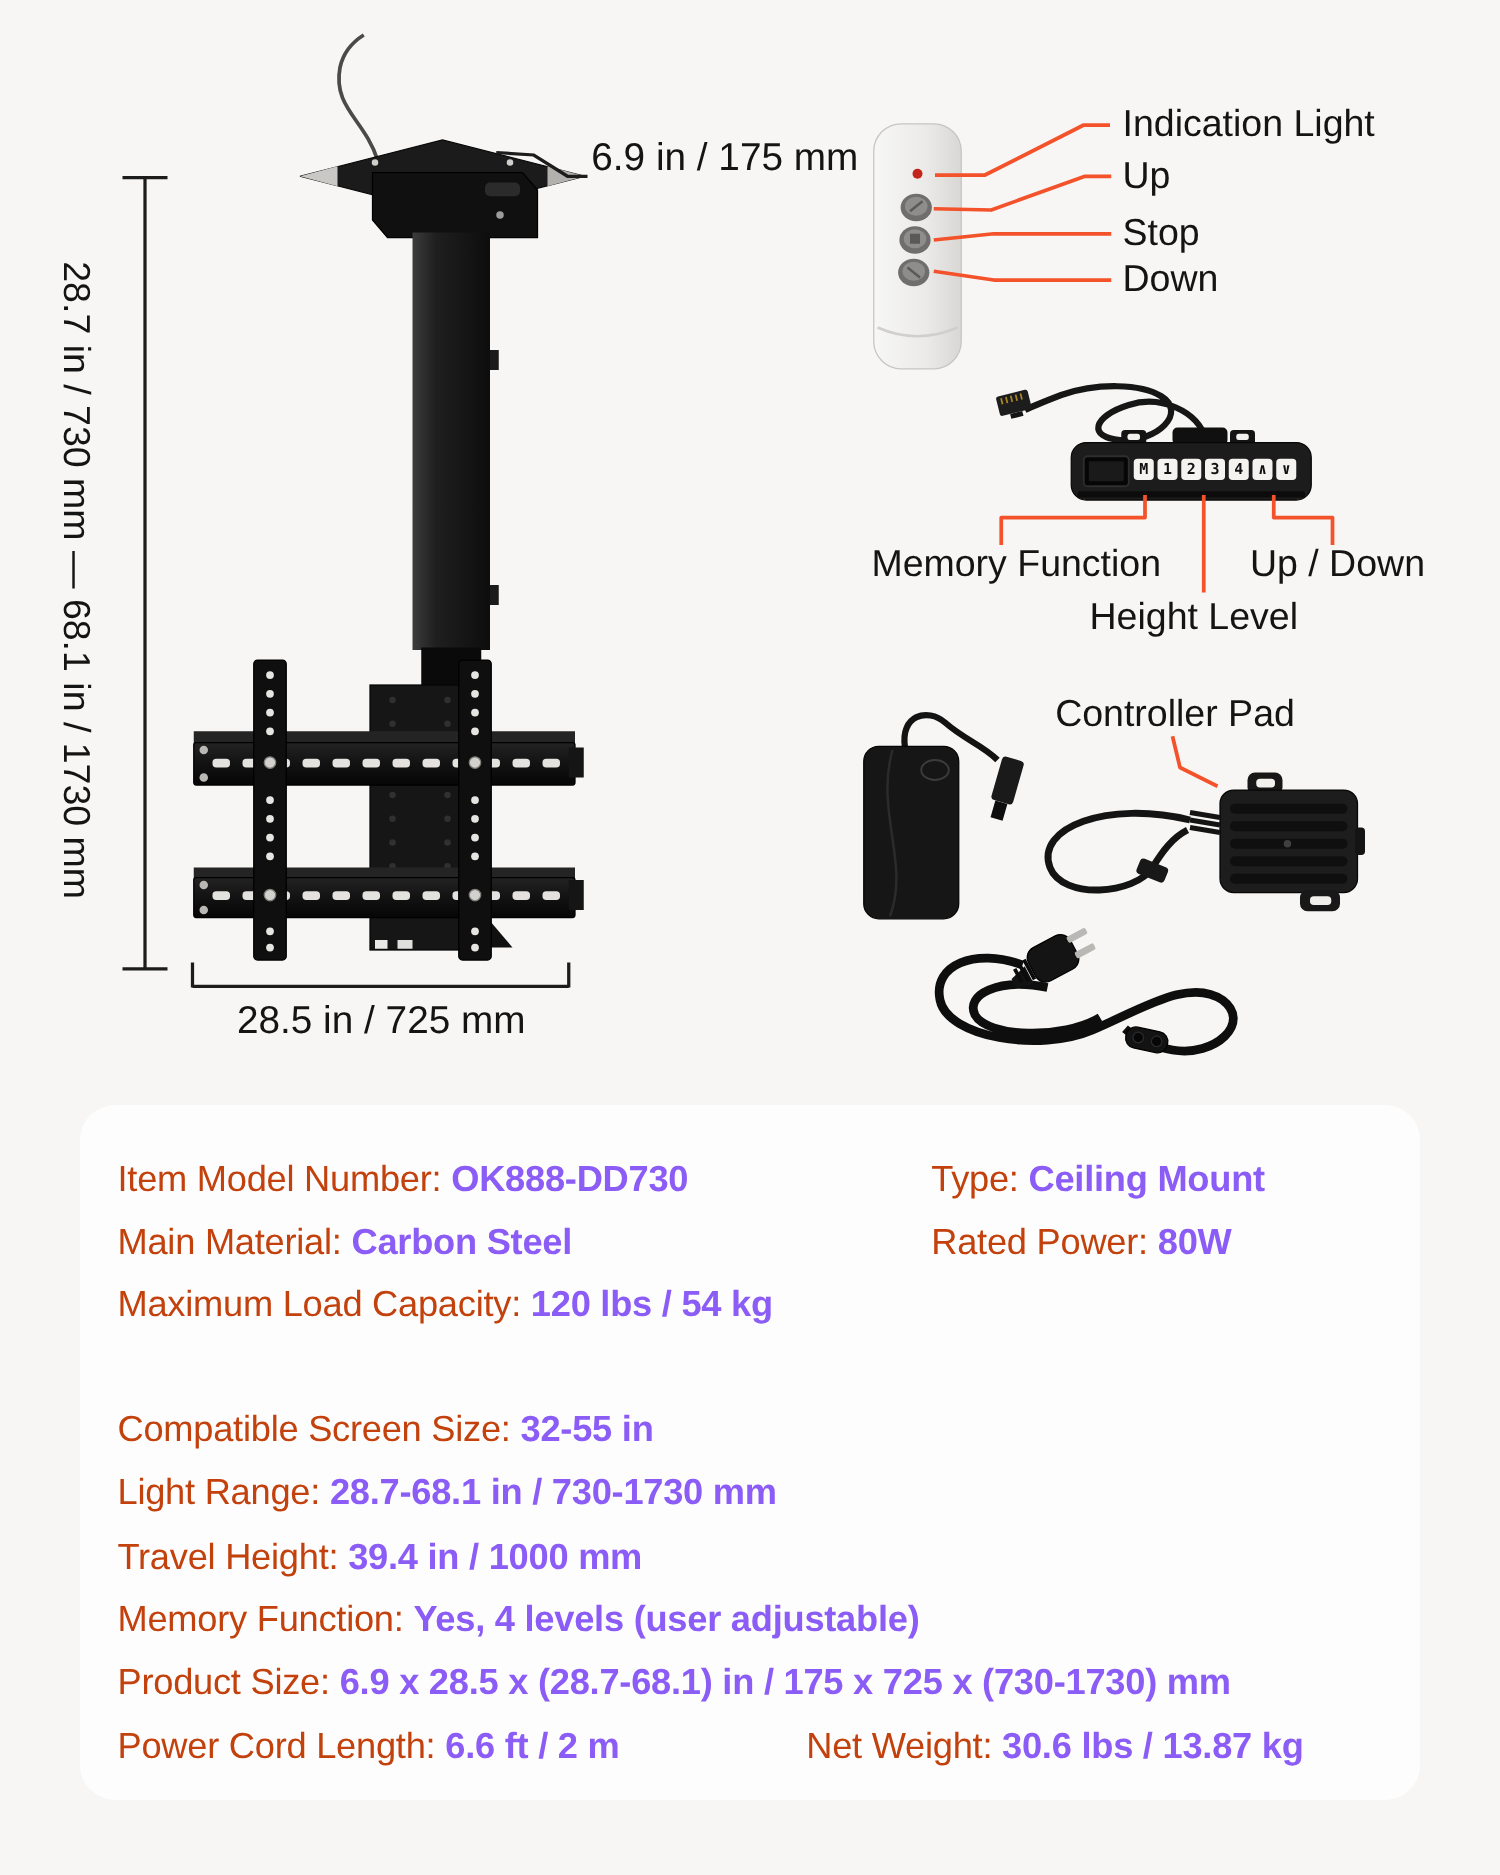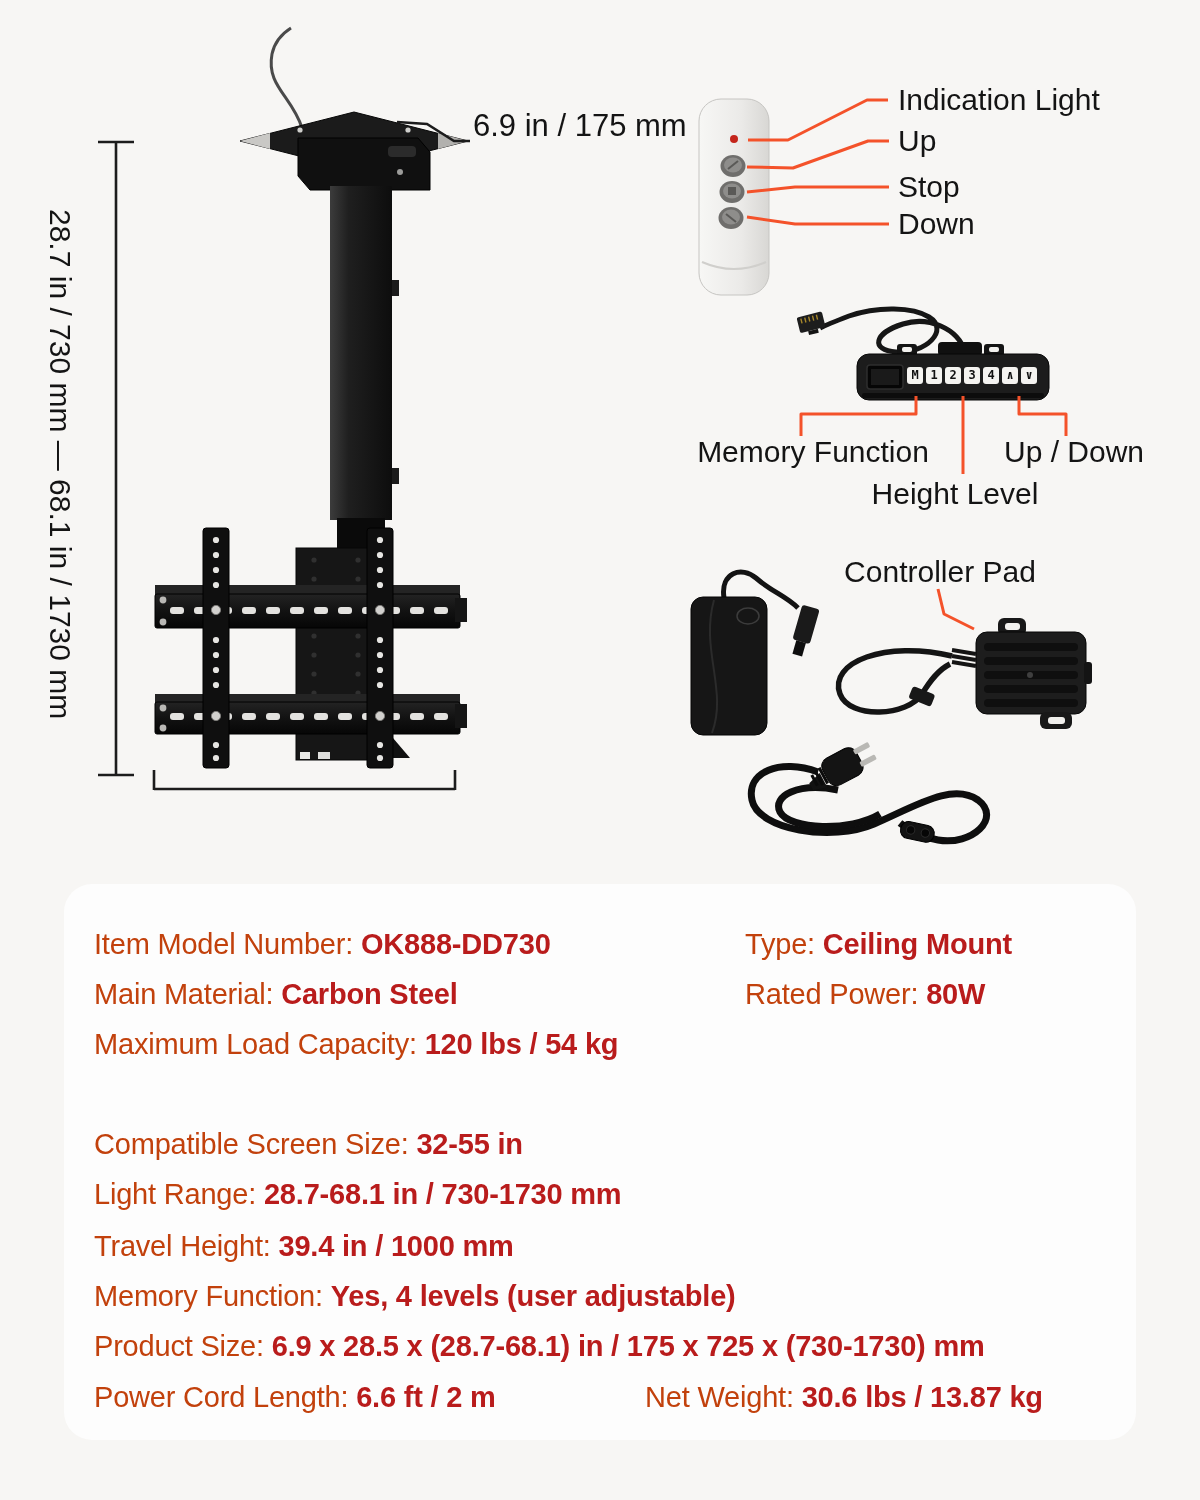--- a/index.html
+++ b/index.html
@@ -17,37 +17,37 @@
     left:34px;top:148px;height:632px;width:42px;
     writing-mode:vertical-rl;text-align:center;font-size:30px;white-space:nowrap;
   }
   #dim-bottom{left:150px;top:800px;width:310px;font-size:31px;}
   #cb-ind{left:898px;top:84px;}
   #cb-up{left:898px;top:125px;}
   #cb-stop{left:898px;top:171px;}
   #cb-down{left:898px;top:208px;}
   #lbl-memory{left:683px;top:436px;width:260px;}
   #lbl-height{left:845px;top:478px;width:220px;}
-  #lbl-updown{left:984px;top:436px;width:180px;}
+  #lbl-updown{left:960px;top:436px;width:180px;text-align:right;}
   #lbl-pad{left:840px;top:556px;width:200px;}
   .bar-btn{
     position:absolute;top:367px;width:16px;height:17px;border-radius:3px;
     background:#f4f3f0;color:#111;
     font-family:"DejaVu Sans Mono","DejaVu Sans",monospace;
     font-size:12px;font-weight:700;line-height:17px;text-align:center;
   }
   #bb-0{left:907px;} #bb-1{left:926px;} #bb-2{left:945px;} #bb-3{left:964px;}
   #bb-4{left:983px;} #bb-5{left:1002px;} #bb-6{left:1021px;}
   .spec-panel{
     position:absolute;left:64px;top:884px;width:1072px;height:556px;
     background:#fdfdfd;border-radius:28px;
   }
   .spec{position:absolute;white-space:nowrap;font-size:29px;letter-spacing:-0.2px;}
   .spec .l{color:#c2410c;}
-  .spec .v{color:#b91c1c;font-weight:700;}
+  .spec .v{color:#8b5cf6;font-weight:700;}
   .c1{left:94px;} .c2{left:745px;}
   .r0{top:928px;} .r1{top:978px;} .r2{top:1028px;} .r3{top:1078px;}
   .r4{top:1128px;} .r5{top:1178px;} .r6{top:1230px;} .r7{top:1280px;}
   .r8{top:1330px;} .r9{top:1381px;}
   .c3{left:645px;}
 </style>
 </head>
 <body>
 
 <div class="canvas">
@@ -303,20 +303,21 @@
       <g transform="rotate(12 920 834)">
         <rect x="900" y="824" width="34" height="17" rx="8" fill="#131313" stroke="#000"></rect>
         <circle cx="910" cy="832" r="4.2" fill="#060606" stroke="#2a2a2a"></circle>
         <circle cx="925" cy="832" r="4.2" fill="#060606" stroke="#2a2a2a"></circle>
       </g>
     </g>
   </svg>
 
   <div class="lbl" id="dim-top">6.9 in / 175 mm</div>
   <div class="lbl" id="dim-side">28.7 in / 730 mm — 68.1 in / 1730 mm</div>
+  <div class="lbl center" id="dim-bottom">28.5 in / 725 mm</div>
 
   <div class="lbl" id="cb-ind">Indication Light</div>
   <div class="lbl" id="cb-up">Up</div>
   <div class="lbl" id="cb-stop">Stop</div>
   <div class="lbl" id="cb-down">Down</div>
 
   <div class="lbl center" id="lbl-memory">Memory Function</div>
   <div class="lbl center" id="lbl-height">Height Level</div>
   <div class="lbl center" id="lbl-updown">Up / Down</div>
   <div class="lbl center" id="lbl-pad">Controller Pad</div>

